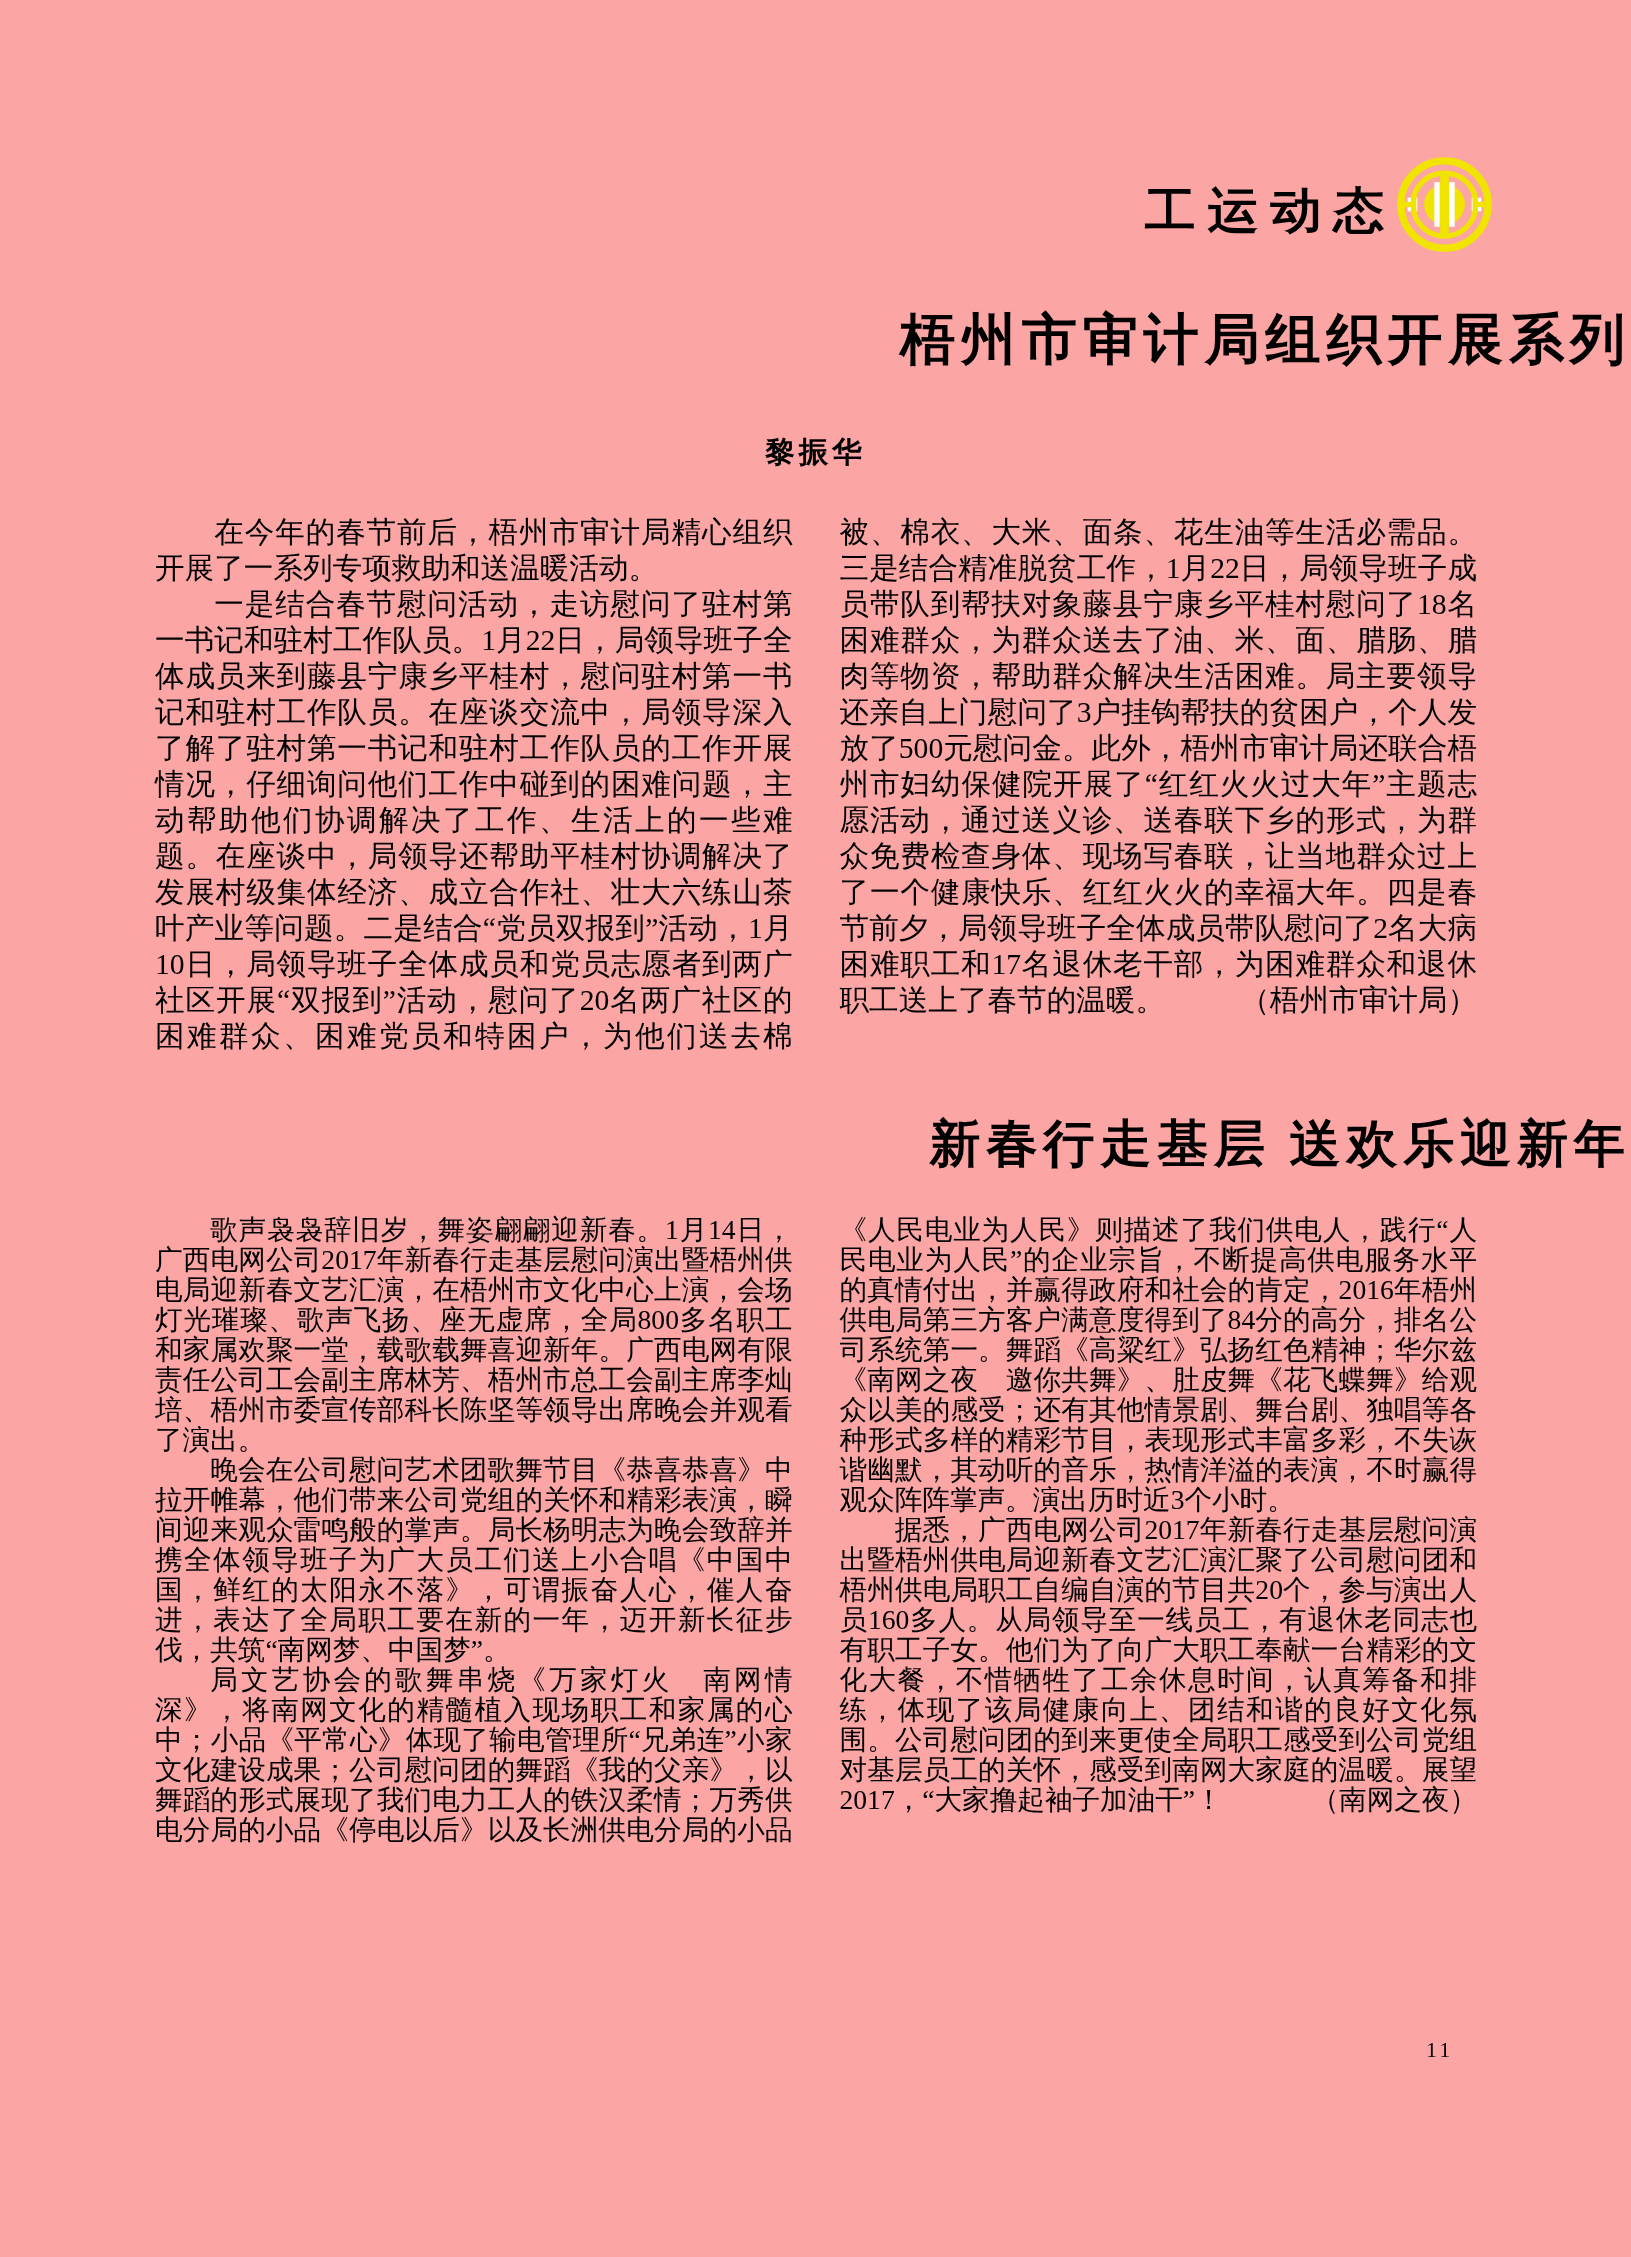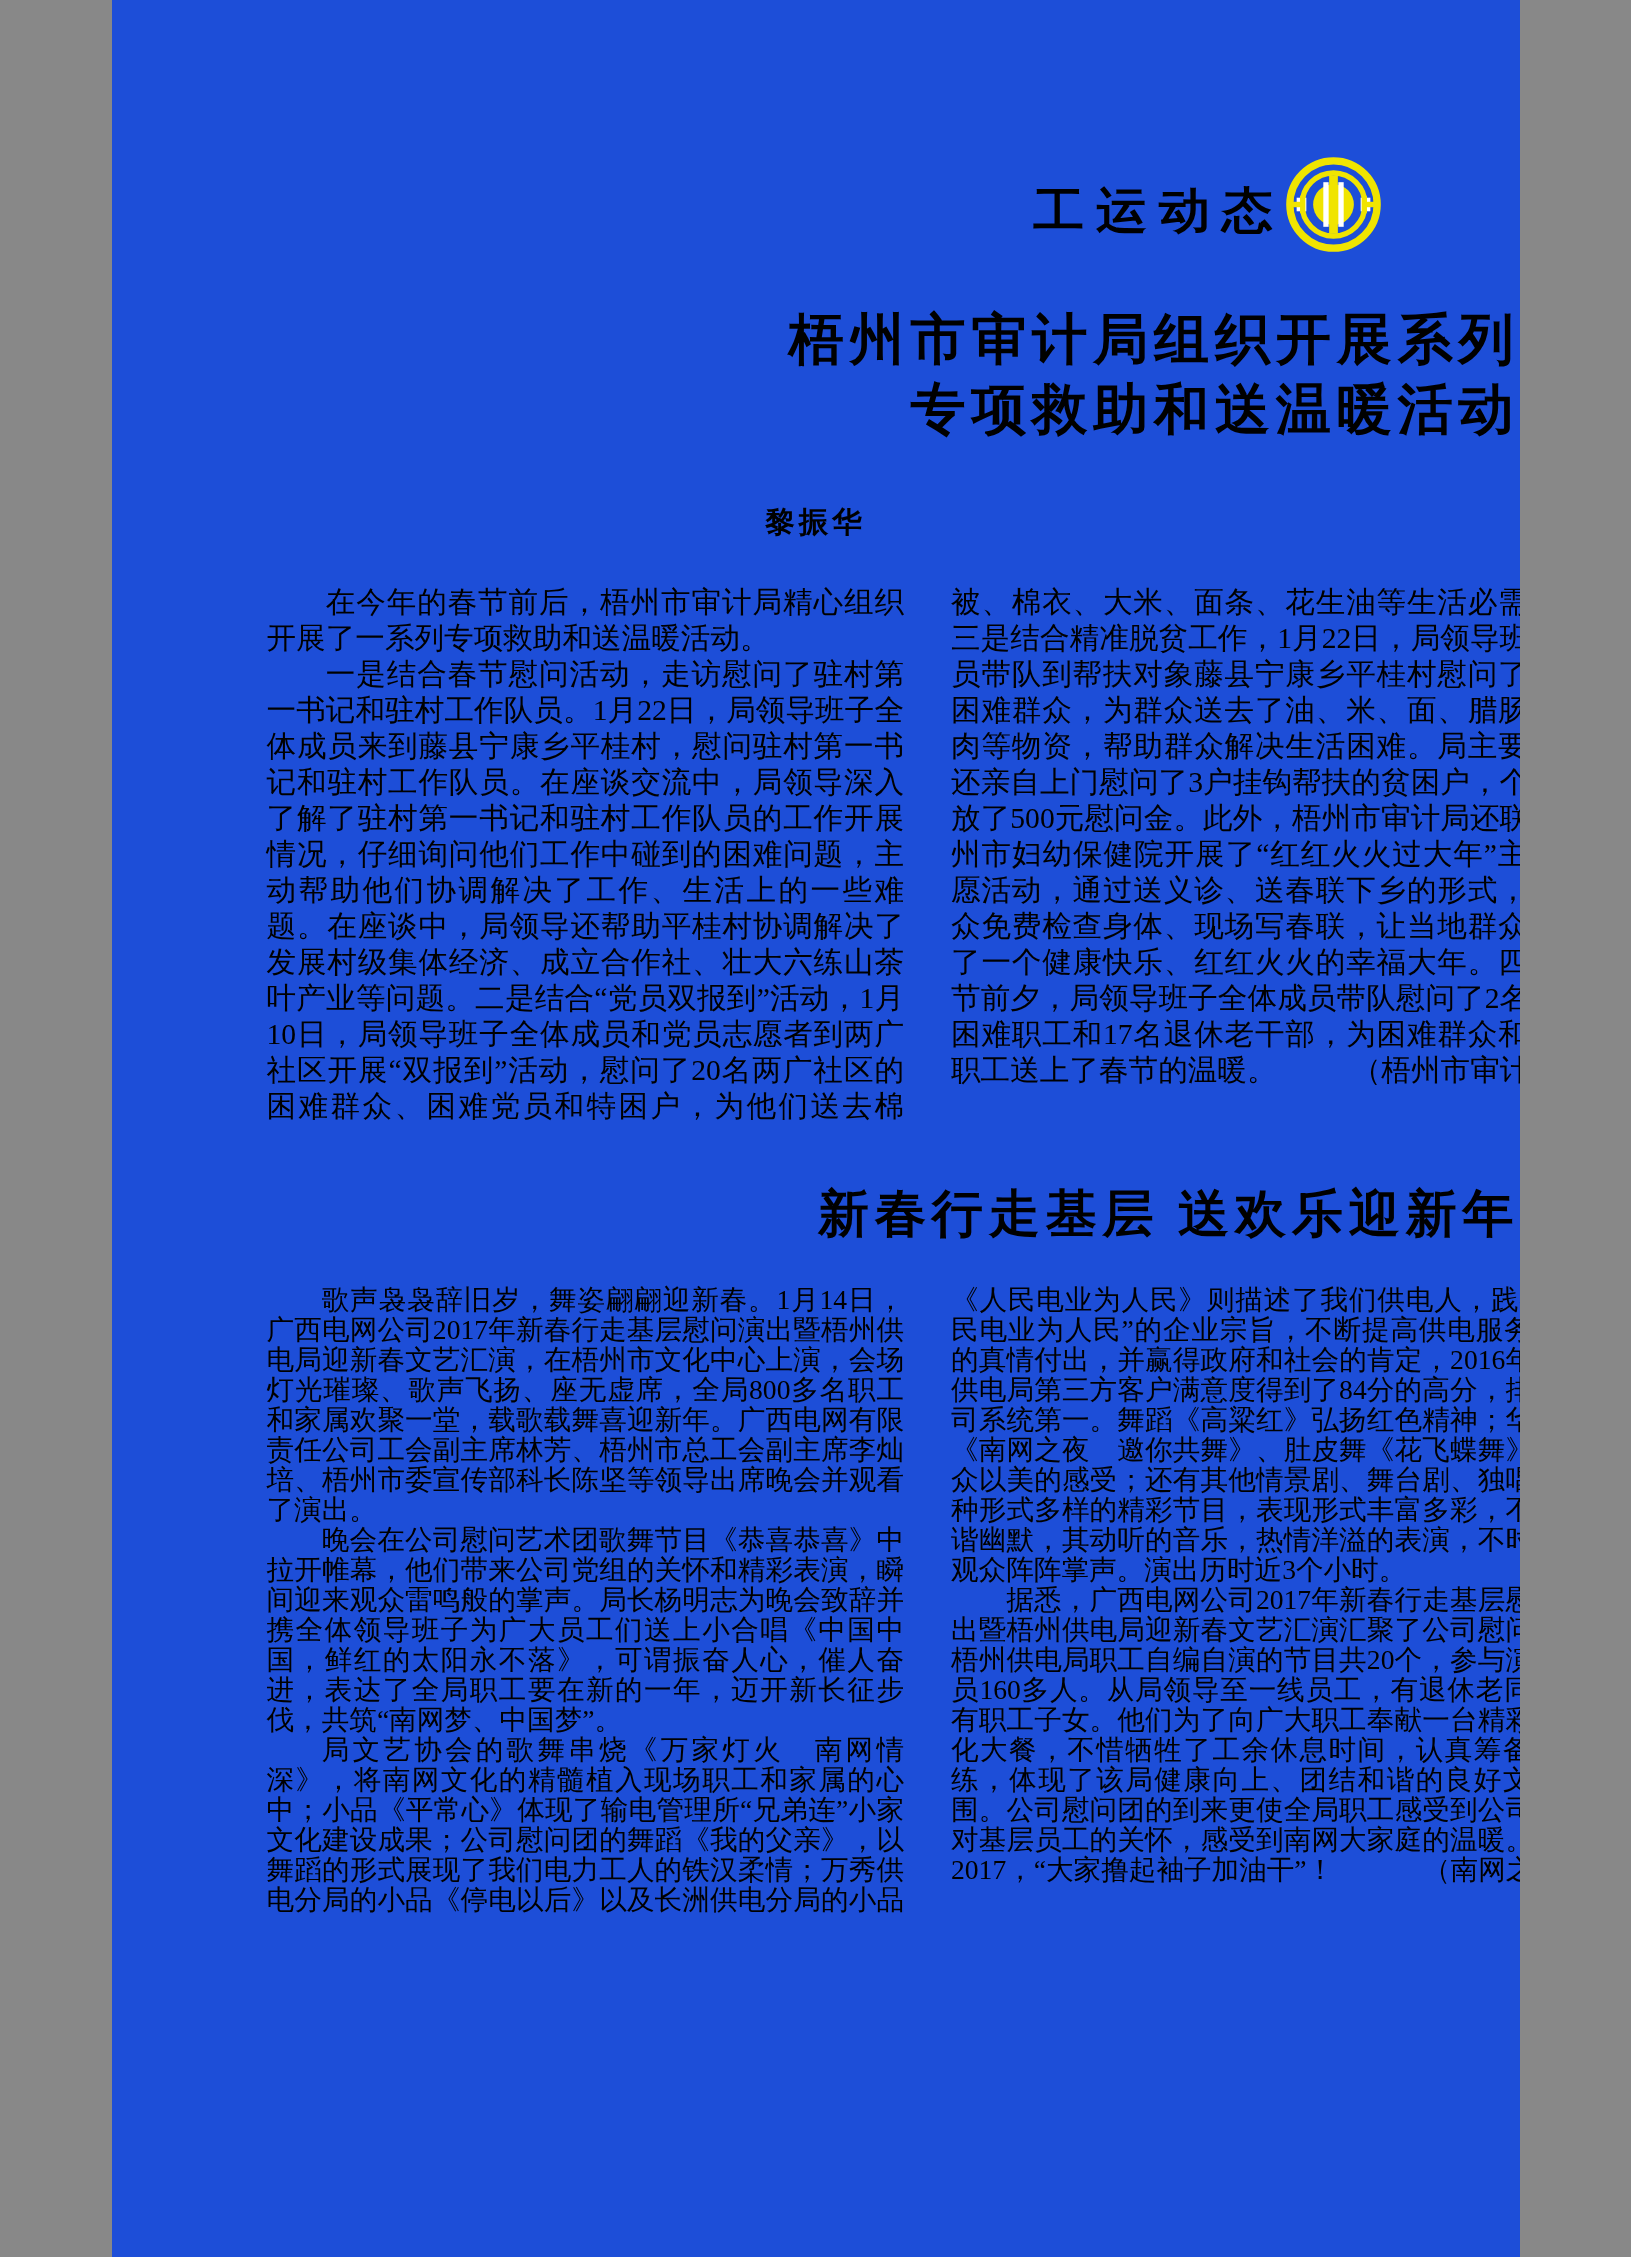--- a/index.html
+++ b/index.html
@@ -1,22 +1,22 @@
 <!DOCTYPE html>
 <html style="--logo-color: #F0E400;"><head>
 <meta charset="utf-8">
 <style>
   :root { --logo-color: #F0E400; }
   html, body { margin: 0; padding: 0; background: #888; }
   .page {
     position: relative;
-    width: 1408px;
+    width: 1631px;
     height: 2258px;
     margin: 0 auto;
-    background: #1d4ed8;
+    background: #fca5a5;
     color: #000;
     font-family: "Liberation Serif", "DejaVu Serif", serif;
     overflow: hidden;
   }
 
   
   .masthead {
     position: absolute;
     top: 156px;
     right: 138px;
@@ -93,21 +93,20 @@
       <circle cx="50" cy="50" r="21" fill="var(--logo-color)"></circle>
       <rect x="39.5" y="27" width="5.5" height="46" fill="#ffffff"></rect>
       <rect x="55" y="27" width="5.5" height="46" fill="#ffffff"></rect>
       <rect x="45.5" y="20" width="9" height="60" fill="var(--logo-color)"></rect>
     </svg>
   </div>
 
   <section class="article">
     <h1 class="article-title first">
       <span style="display:block">梧州市审计局组织开展系列</span>
-      <span style="display:block">专项救助和送温暖活动</span>
     </h1>
     <div class="article-author">黎振华</div>
     <div class="article-body body-1">
       <p class="para"><span>在今年的春节前后，梧州市审计局精心组织开展了一系列专项救助和送温暖活动。</span></p>
       <p class="para"><span>一是结合春节慰问活动，走访慰问了驻村第一书记和驻村工作队员。1月22日，局领导班子全体成员来到藤县宁康乡平桂村，慰问驻村第一书记和驻村工作队员。在座谈交流中，局领导深入了解了驻村第一书记和驻村工作队员的工作开展情况，仔细询问他们工作中碰到的困难问题，主动帮助他们协调解决了工作、生活上的一些难题。在座谈中，局领导还帮助平桂村协调解决了发展村级集体经济、成立合作社、壮大六练山茶叶产业等问题。二是结合“党员双报到”活动，1月10日，局领导班子全体成员和党员志愿者到两广社区开展“双报到”活动，慰问了20名两广社区的困难群众、困难党员和特困户，为他们送去棉被、棉衣、大米、面条、花生油等生活必需品。三是结合精准脱贫工作，1月22日，局领导班子成员带队到帮扶对象藤县宁康乡平桂村慰问了18名困难群众，为群众送去了油、米、面、腊肠、腊肉等物资，帮助群众解决生活困难。局主要领导还亲自上门慰问了3户挂钩帮扶的贫困户，个人发放了500元慰问金。此外，梧州市审计局还联合梧州市妇幼保健院开展了“红红火火过大年”主题志愿活动，通过送义诊、送春联下乡的形式，为群众免费检查身体、现场写春联，让当地群众过上了一个健康快乐、红红火火的幸福大年。四是春节前夕，局领导班子全体成员带队慰问了2名大病困难职工和17名退休老干部，为困难群众和退休职工送上了春节的温暖。</span><span class="attribution">（梧州市审计局）</span></p>
     </div>
   </section>
 
   <section class="article">
     <h2 class="article-title second">新春行走基层 送欢乐迎新年</h2>

